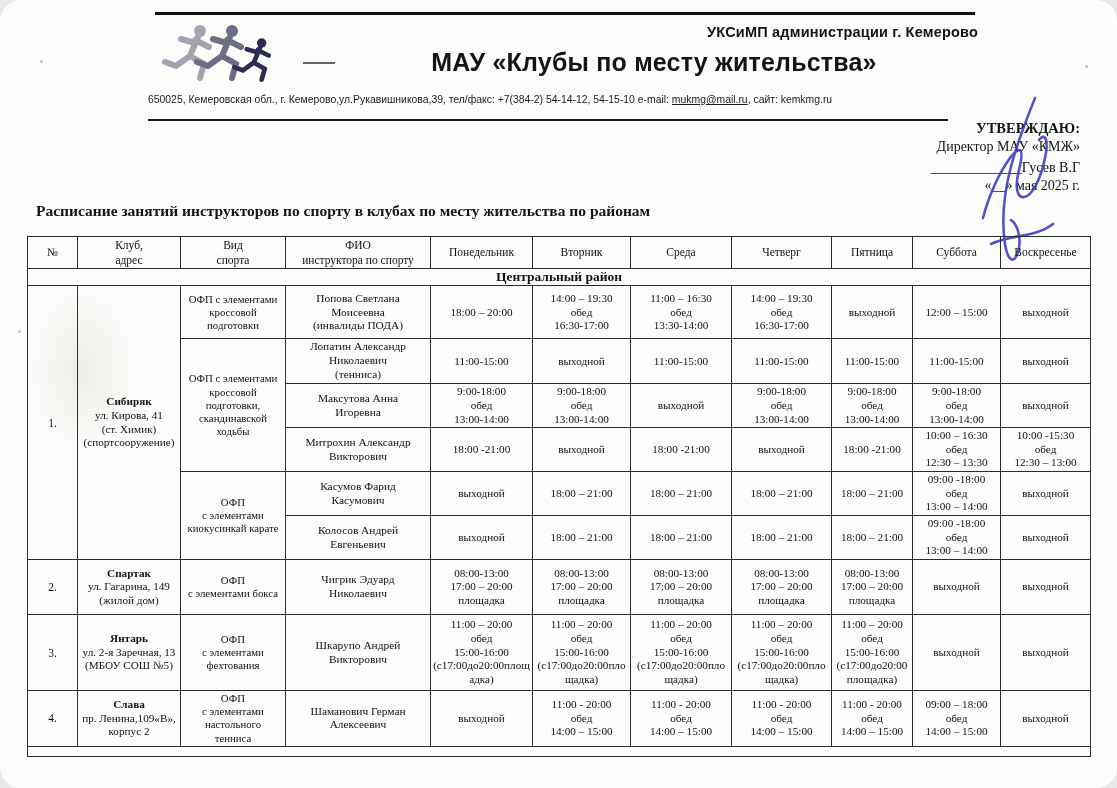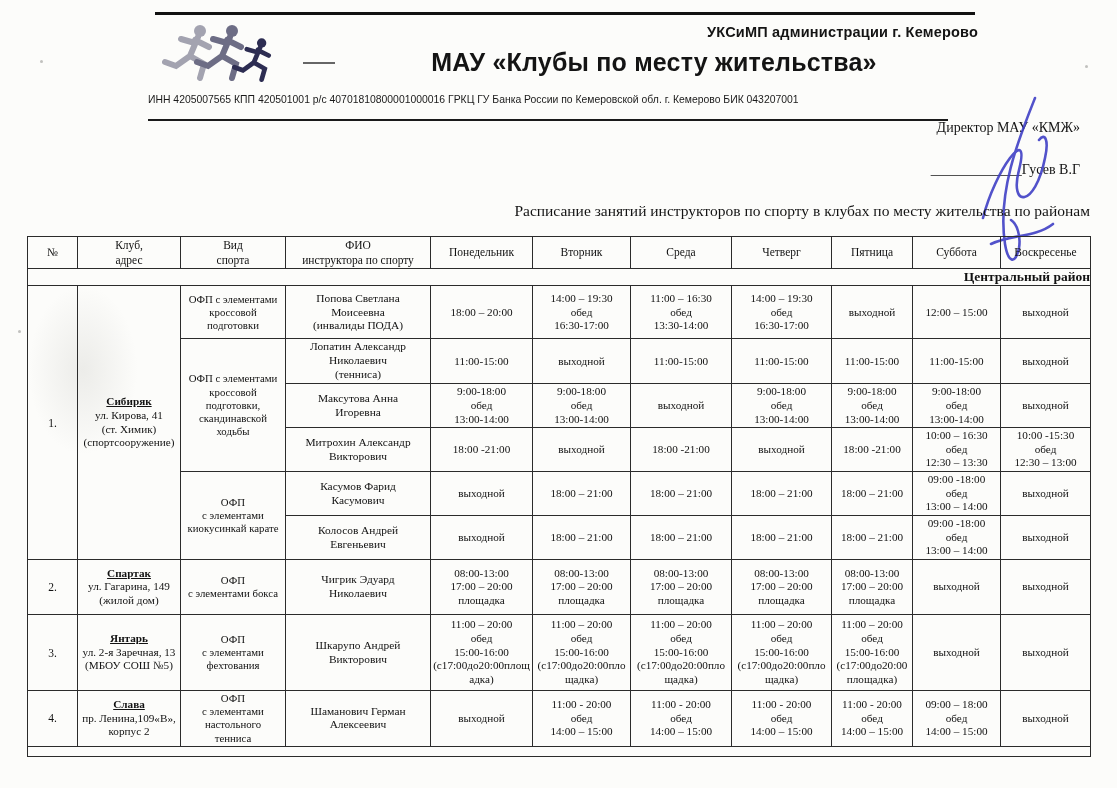--- a/index.html
+++ b/index.html
@@ -1,39 +1,39 @@
 <!DOCTYPE html>
 <html><head>
 <meta charset="utf-8">
 <style>
   html,body{margin:0;padding:0;}
   body{background:#e9e9e7;font-family:"Liberation Serif","DejaVu Serif",serif;}
-  .page{position:relative;width:1117px;height:788px;background:#fcfcfa;margin:0 auto;overflow:hidden;color:#141414;}
+  .page{position:relative;width:1117px;height:788px;background:#fcfcfa;margin:0 auto;overflow:hidden;color:#141414;border-radius:21px;}
   .blotch{position:absolute;left:28px;top:285px;width:110px;height:170px;background:radial-gradient(ellipse at center,#ecece9 0%,rgba(236,236,233,0) 70%);pointer-events:none;}
   .speck{position:absolute;width:3px;height:3px;border-radius:50%;background:#9a9a96;opacity:.6;}
   .topline{position:absolute;left:155px;top:12px;width:820px;height:3px;background:#111;}
   .logo{position:absolute;left:162px;top:22px;}
   .logo-dash{position:absolute;left:303px;top:62px;width:32px;height:2px;background:#666;}
   .org{position:absolute;left:330px;top:24px;width:648px;text-align:right;font-family:"Liberation Sans","DejaVu Sans",sans-serif;}
   .org1{font-size:14.5px;font-weight:bold;letter-spacing:.2px;}
   .org2{font-size:25px;font-weight:bold;margin-top:8px;letter-spacing:.2px;text-align:center;}
   .contact{position:absolute;left:148px;top:93px;width:720px;font-family:"Liberation Sans","DejaVu Sans",sans-serif;font-size:10.4px;line-height:1.25;color:#1a1a1a;}
   .contact .email{text-decoration:underline;}
   .hrule{position:absolute;left:148px;top:119px;width:800px;height:2px;background:#1a1a1a;}
   .approve{position:absolute;right:37px;top:119px;width:260px;text-align:right;font-size:14px;line-height:1.3;}
   .approve .a1{font-weight:bold;font-size:14.5px;}
-  .approve .a3{margin-top:24px;}
+  .approve .a3{margin-top:3px;}
   .sig{position:absolute;left:955px;top:96px;pointer-events:none;}
-  .title{position:absolute;left:27px;top:201px;width:1063px;text-align:right;font-weight:normal;font-size:15.5px;line-height:1.25;}
+  .title{position:absolute;left:36px;top:201px;width:1063px;text-align:left;font-weight:bold;font-size:15.5px;line-height:1.25;}
   .sched{position:absolute;left:27px;top:236px;width:1063px;border-collapse:collapse;table-layout:fixed;font-size:11.5px;color:#121212;}
   .sched th,.sched td{border:1px solid #2b2b2b;text-align:center;vertical-align:middle;padding:1px 2px;line-height:1.22;overflow-wrap:anywhere;}
   .sched th{font-weight:normal;font-size:11.5px;}
-  .sched td.section{font-weight:bold;font-size:13.5px;padding:0;text-align:right;}
+  .sched td.section{font-weight:bold;font-size:13.5px;padding:0;}
   .c-club{font-size:11.2px;}
-  .club-name{font-weight:bold;text-decoration:underline;}
+  .club-name{font-weight:bold;}
   .c-sport{font-size:10.8px;}
   .c-name{font-size:11.4px;}
   .c-day{font-size:11.2px;}
 </style>
 </head>
 <body>
 
 <div class="page">
 
   <div class="blotch"></div>
@@ -58,27 +58,29 @@
     </g>
   </svg>
   <div class="logo-dash"></div>
 
   <div class="org">
     <div class="org1">УКСиМП администрации г. Кемерово</div>
     <div class="org2">МАУ «Клубы по месту жительства»</div>
   </div>
 
   <div class="contact">
-    <div>ИНН 4205007565  КПП 420501001  р/с 40701810800001000016   ГРКЦ ГУ Банка России по Кемеровской обл. г. Кемерово   БИК 043207001</div>
+    <div><span>650025, Кемеровская обл., г. Кемерово,ул.Рукавишникова,39, тел/факс: +7(384-2) 54-14-12, 54-15-10 e-mail: </span><span class="email">mukmg@mail.ru</span><span>, сайт: kemkmg.ru</span></div>
   </div>
   <div class="hrule"></div>
 
   <div class="approve">
+    <div class="a1">УТВЕРЖДАЮ:</div>
     <div class="a2">Директор  МАУ «КМЖ»</div>
     <div class="a3">_____________Гусев В.Г</div>
+    <div class="a4">«__» мая  2025 г.</div>
   </div>
 
   <svg class="sig" width="130" height="180" viewBox="0 0 130 180">
     <g fill="none" stroke="#3b3bc4" stroke-width="2.6" stroke-linecap="round" opacity="0.88">
       <path d="M80 2 C64 42 42 96 50 148 C53 166 60 170 64 152 C66 140 62 128 56 124"></path>
       <path d="M28 122 C40 74 76 26 64 74 C54 112 80 112 90 62 C94 44 90 36 84 44"></path>
       <path d="M36 148 C56 138 80 142 98 128"></path>
     </g>
   </svg>
 

